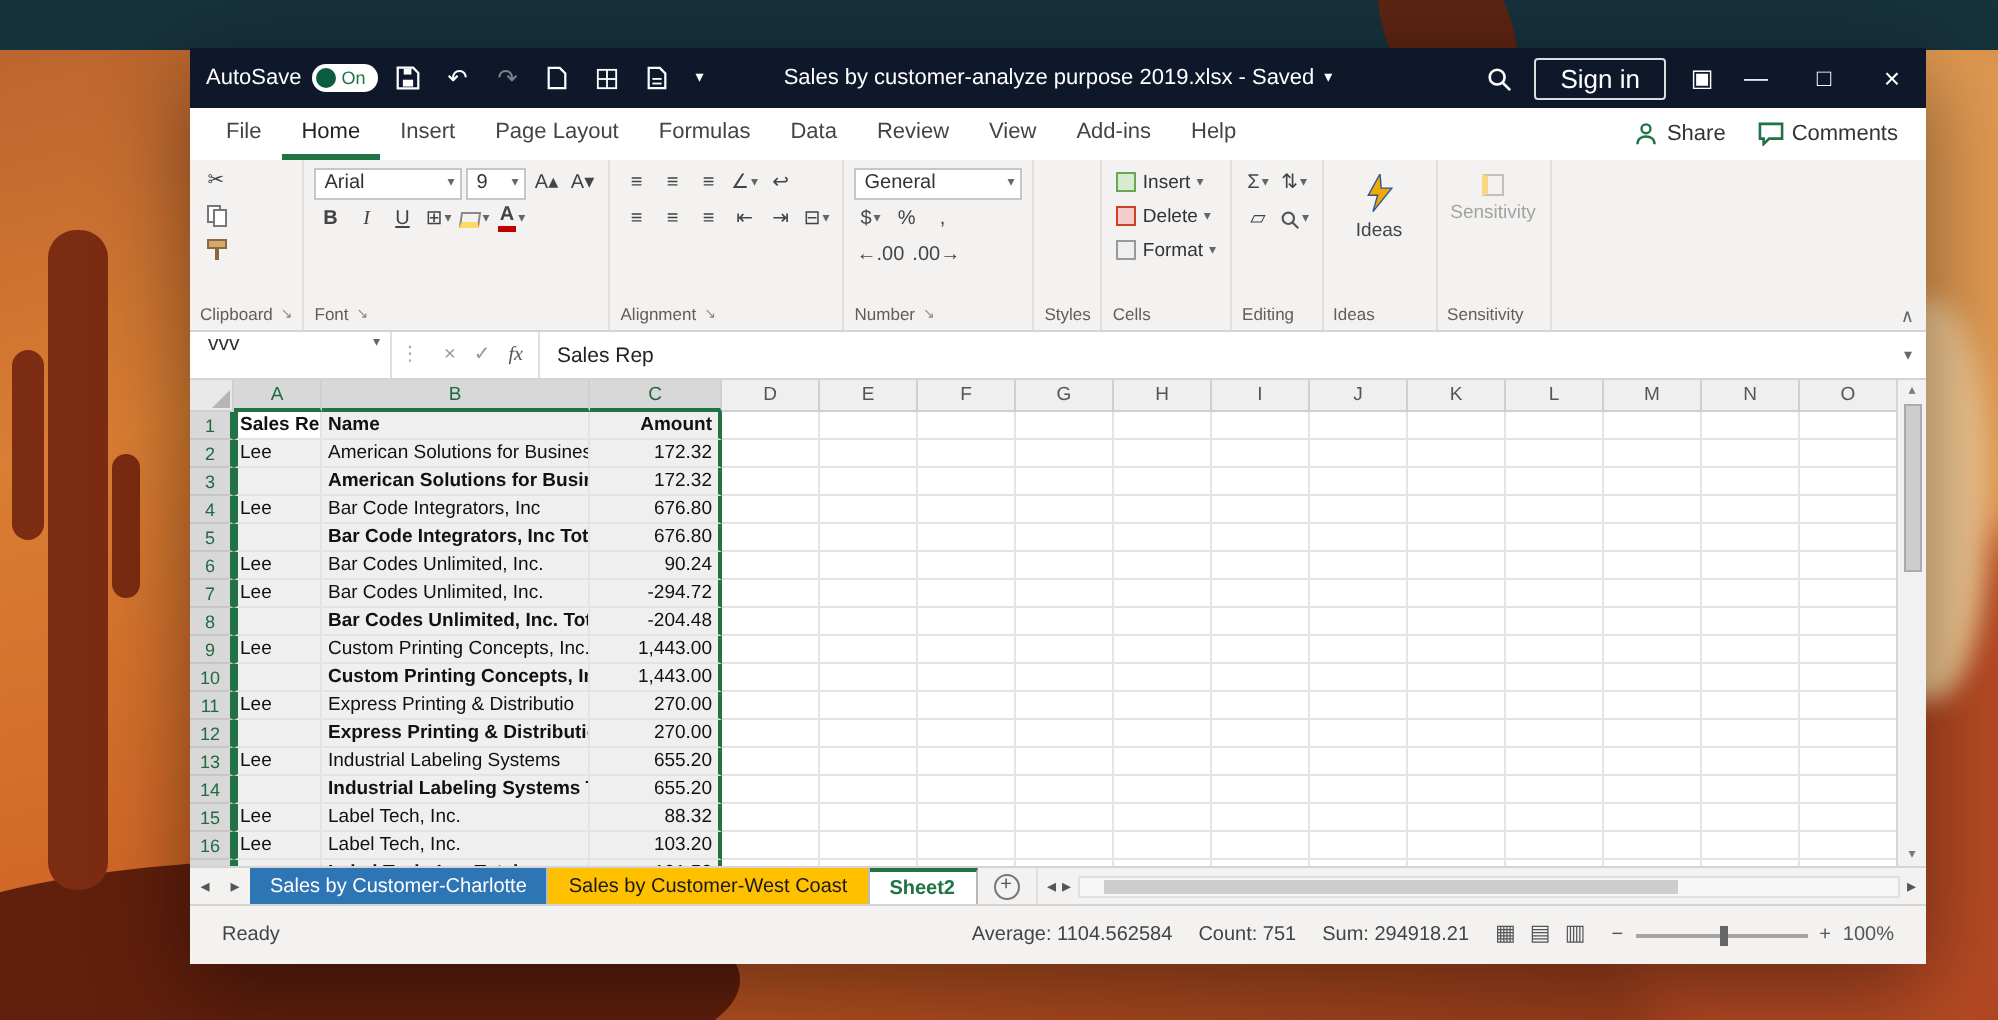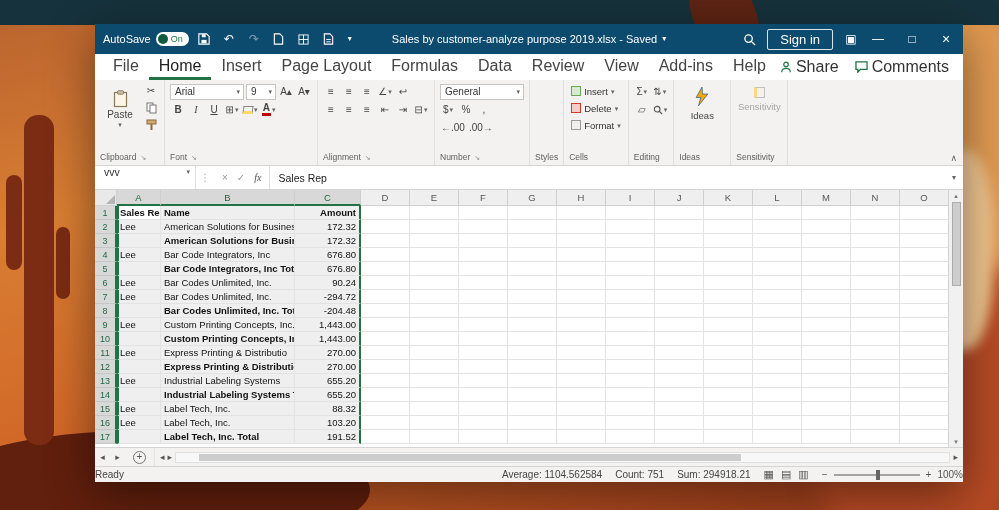--- a/index.html
+++ b/index.html
@@ -17,36 +17,36 @@
   .blob-a{position:absolute;right:-55px;top:8px;width:200px;height:270px;background:#e09a52;border-radius:45%;filter:blur(10px);}
   .blob-b{position:absolute;right:-35px;bottom:-50px;width:230px;height:310px;background:#b64a24;border-radius:45%;filter:blur(12px);}
   .blob-c{position:absolute;right:6px;top:150px;width:66px;height:200px;background:#f0c690;border-radius:40%;filter:blur(6px);}
 
   
   .window{position:absolute;left:95px;top:24px;width:868px;height:458px;background:#fff;
           box-shadow:0 12px 44px rgba(0,0,0,.45);display:flex;flex-direction:column;overflow:hidden;}
   .glyph{line-height:1;}
 
   
-  .titlebar{height:30px;flex:none;background:#0c4a6e;display:flex;align-items:center;color:#fff;font-size:11px;padding-left:8px;gap:5px;position:relative;}
+  .titlebar{height:30px;flex:none;background:#0f172a;display:flex;align-items:center;color:#fff;font-size:11px;padding-left:8px;gap:5px;position:relative;}
   .autosave{display:flex;align-items:center;gap:5px;}
   .as-pill{background:#fff;border-radius:9px;height:14px;display:flex;align-items:center;gap:3px;padding:0 6px 0 2px;color:#217346;font-size:9px;}
   .as-knob{width:10px;height:10px;border-radius:50%;background:#0e5c3f;}
   .tb-ic{width:20px;height:22px;display:flex;align-items:center;justify-content:center;font-size:12px;border-radius:2px;}
   .tb-ic.sm{font-size:8px;width:12px;}
   .dim{opacity:.45;}
   .tb-title{position:absolute;left:0;right:0;top:0;bottom:0;display:flex;align-items:center;justify-content:center;gap:5px;pointer-events:none;font-size:11px;}
   .tb-title .chev-w{font-size:8px;}
   .tb-right{margin-left:auto;display:flex;align-items:center;z-index:2;}
   .signin{border:1px solid rgba(255,255,255,.85);padding:2px 12px;font-size:13px;border-radius:2px;margin:0 8px;}
   .win-ctl{width:34px;height:30px;display:flex;align-items:center;justify-content:center;font-size:12px;}
   .win-ctl.close{font-size:14px;}
 
   
-  .menubar{height:26px;flex:none;background:#fff;display:flex;align-items:stretch;font-size:16px;color:#444;padding:0 4px 0 8px;}
+  .menubar{height:26px;flex:none;background:#fff;display:flex;align-items:stretch;font-size:11px;color:#444;padding:0 4px 0 8px;}
   .menu-items{display:flex;align-items:stretch;}
   .menu-item{display:flex;align-items:center;padding:0 10px;border-bottom:3px solid transparent;}
   .menu-item.active{color:#222;border-bottom-color:#217346;font-weight:normal;}
   .menu-right{margin-left:auto;display:flex;align-items:center;gap:16px;padding-right:10px;color:#333;}
   .menu-right>div{display:flex;align-items:center;gap:4px;}
 
   
   .ribbon{height:86px;flex:none;background:#f3f2f1;border-bottom:1px solid #d6d4d2;display:flex;position:relative;overflow:hidden;}
   .rgroup{display:flex;flex-direction:column;padding:3px 5px 0;border-right:1px solid #e1dfdd;}
   .rg-body{display:flex;gap:3px;}
@@ -115,21 +115,21 @@
   .tab-nav{width:15px;display:flex;align-items:center;justify-content:center;color:#555;font-size:9px;}
   .sheet-tab{display:flex;align-items:center;padding:0 10px;border-right:1px solid #b9b9b9;white-space:nowrap;}
   .sheet-tab.active{font-weight:bold;border-top:2px solid #217346;}
   .new-sheet{width:13px;height:13px;border-radius:50%;border:1px solid #767676;color:#555;display:flex;align-items:center;justify-content:center;font-size:10px;align-self:center;margin:0 8px;}
   .hscroll{flex:1;display:flex;align-items:center;gap:3px;padding:0 5px;border-left:1px solid #e0e0e0;}
   .h-arrow{font-size:9px;color:#555;}
   .h-track{flex:1;height:11px;background:#f7f7f7;border:1px solid #e0e0e0;position:relative;}
   .h-thumb{position:absolute;left:3%;width:70%;top:1px;bottom:1px;background:#cdcdcd;}
 
   
-  .statusbar{height:16px;flex:none;background:#f3f2f1;border-top:1px solid #d6d4d2;display:flex;align-items:center;font-size:10px;color:#444;padding:0 0;}
+  .statusbar{height:30px;flex:none;background:#f3f2f1;border-top:1px solid #d6d4d2;display:flex;align-items:center;font-size:10px;color:#444;padding:0 16px;}
   .sb-right{margin-left:auto;display:flex;align-items:center;gap:13px;}
   .sb-views{display:flex;align-items:center;gap:7px;font-size:11px;color:#555;}
   .zoom{display:flex;align-items:center;gap:6px;color:#555;}
   .zoom-track{width:86px;height:2px;background:#a6a4a2;position:relative;}
   .zoom-thumb{position:absolute;left:49%;top:-4px;width:4px;height:10px;background:#666;}
 </style>
 </head>
 <body>
 
 <div class="wallpaper">
@@ -234,28 +234,20 @@
           </svg>
         <span>Comments</span>
       </div>
     </div>
   </div>
 
   <div class="ribbon">
 
     <div class="rgroup">
       <div class="rg-body">
-        <div class="paste-btn">
-          <svg width="15" height="18" viewBox="0 0 15 18">
-              <rect x="1.5" y="2.5" width="12" height="14" fill="#fdf6e3" stroke="#8a7a55" stroke-width="1.2"></rect>
-              <rect x="4.5" y="0.8" width="6" height="3.4" rx="1" fill="#c9c2b0" stroke="#8a7a55"></rect>
-            </svg>
-          <span>Paste</span>
-          <span class="chev">▾</span>
-        </div>
         <div class="rg-colrows">
           <div class="rb-ic glyph">✂</div>
           <div class="rb-ic">
             <svg width="11" height="12" viewBox="0 0 11 12">
                 <rect x="1" y="1" width="6" height="8" fill="#fff" stroke="#777"></rect>
                 <rect x="4" y="3" width="6" height="8" fill="#fff" stroke="#777"></rect>
               </svg>
           </div>
           <div class="rb-ic">
             <svg width="11" height="12" viewBox="0 0 11 12">
@@ -797,20 +789,25 @@
     <div class="vscroll">
       <span class="vs-arrow glyph">▴</span>
       <div class="v-thumb"></div>
       <span class="vs-arrow glyph bottom">▾</span>
     </div>
   </div>
 
   <div class="tabstrip">
     <span class="tab-nav glyph">◂</span>
     <span class="tab-nav glyph">▸</span>
+    <div id="sheet-tabs" style="display:flex;align-items:stretch;">
+        <div class="sheet-tab" style="background: rgb(46, 117, 182); color: rgb(255, 255, 255);">Sales by Customer-Charlotte</div>
+        <div class="sheet-tab" style="background: rgb(255, 192, 0); color: rgb(26, 26, 26);">Sales by Customer-West Coast</div>
+        <div class="sheet-tab active" style="background: rgb(255, 255, 255); color: rgb(33, 115, 70);">Sheet2</div>
+      </div>
     <div class="new-sheet">
       <span class="glyph">+</span>
     </div>
     <div class="hscroll">
       <span class="h-arrow glyph">◂</span>
       <span class="h-arrow glyph">▸</span>
       <div class="h-track">
         <div class="h-thumb"></div>
       </div>
       <span class="h-arrow glyph">▸</span>

